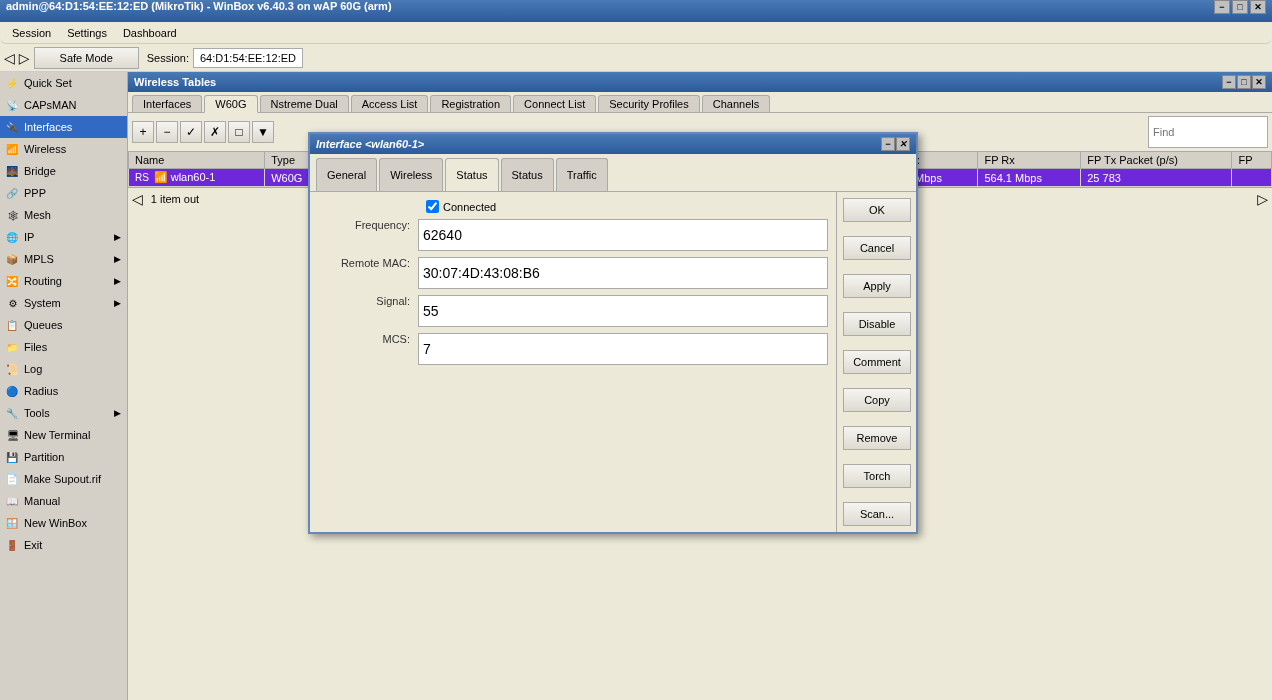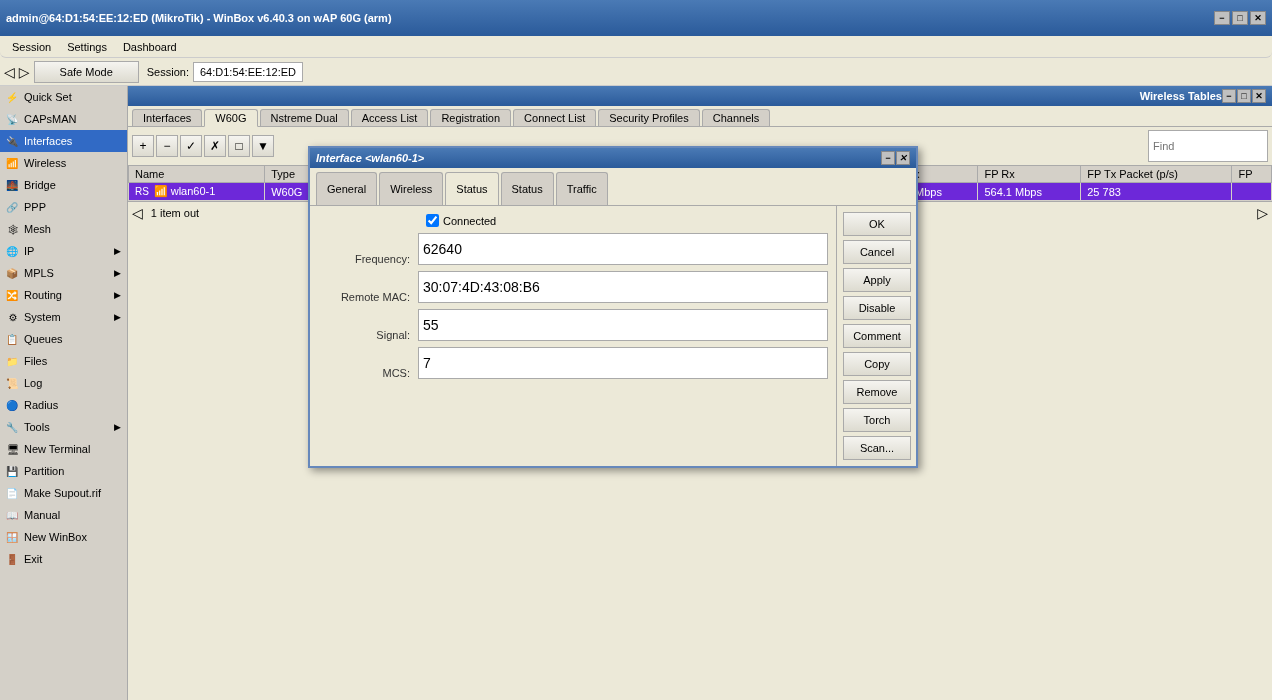--- a/index.html
+++ b/index.html
@@ -10,23 +10,23 @@
       width: 1272px;
       height: 700px;
       overflow: hidden;
       position: relative;
     }
 
     
     .title-bar {
       background: linear-gradient(180deg, #4a7ab5 0%, #2a5a9a 100%);
       color: white;
-      height: 36px;
-      display: flex;
-      align-items: center;
+      height: 22px;
+      display: flex;
+      align-items: flex-start;
       padding: 0 6px;
       font-size: 11px;
       font-weight: bold;
     }
     .title-bar-title { flex: 1; }
     .title-bar-controls { display: flex; gap: 2px; }
     .title-bar-btn {
       width: 16px; height: 14px;
       background: #c0c0c0;
       border: 1px solid #888;
@@ -136,21 +136,20 @@
     }
     .wt-titlebar {
       background: linear-gradient(180deg, #4a7ab5 0%, #2a5a9a 100%);
       color: white;
       height: 20px;
       display: flex;
       align-items: center;
       padding: 0 6px;
       font-size: 11px;
       font-weight: bold;
-      text-align: right;
     }
     .wt-titlebar-title { flex: 1; }
     .wt-titlebar-controls { display: flex; gap: 1px; }
     .wt-ctrl-btn {
       width: 14px; height: 14px;
       background: #c0c0c0;
       border: 1px solid #888;
       font-size: 9px;
       display: flex; align-items: center; justify-content: center;
       cursor: pointer;
@@ -266,21 +265,21 @@
     }
     .dialog-left {
       flex: 1;
       padding: 8px;
     }
     .dialog-right {
       width: 80px;
       padding: 6px 6px;
       display: flex;
       flex-direction: column;
-      gap: 4px;
+      gap: 14px;
       border-left: 1px solid #aaa;
       background: #ece9d8;
     }
     .dialog-tabs {
       display: flex;
       padding: 4px 6px 0;
       border-bottom: 1px solid #aaa;
     }
     .dialog-tab {
       padding: 10px 10px;
@@ -290,21 +289,21 @@
       cursor: pointer;
       font-size: 11px;
       margin-right: 2px;
       border-radius: 3px 3px 0 0;
     }
     .dialog-tab.active {
       background: #ece9d8;
     }
     .form-row {
       display: flex;
-      align-items: flex-end;
+      align-items: flex-start;
       margin-bottom: 6px;
     }
     .form-label {
       width: 100px;
       text-align: right;
       padding-right: 8px;
       font-size: 11px;
       color: #333;
     }
     .form-input {

